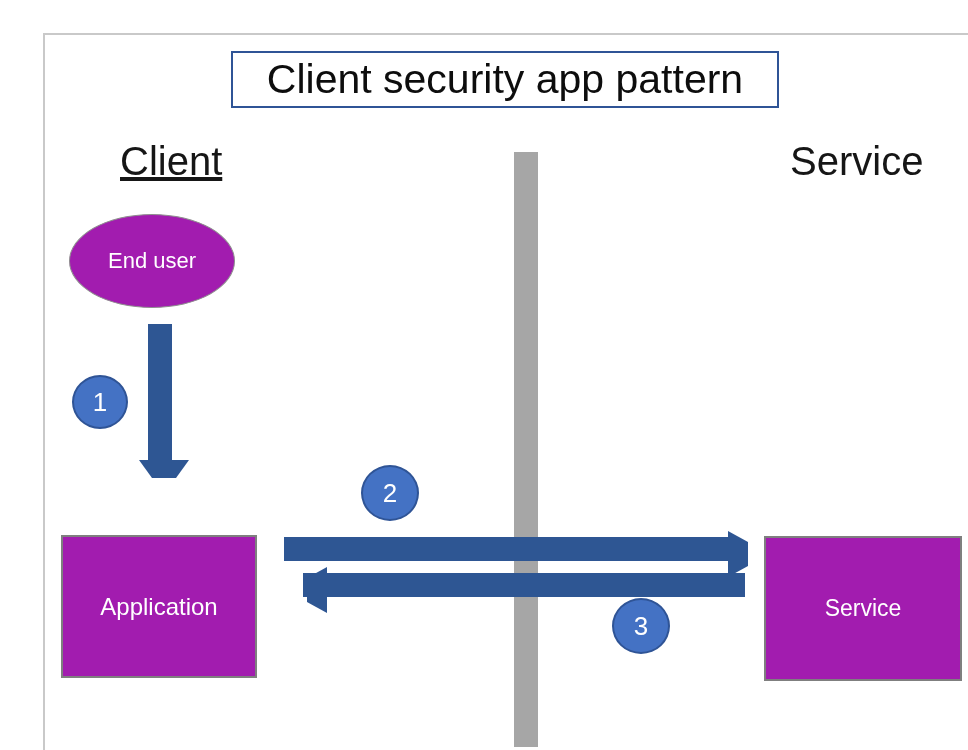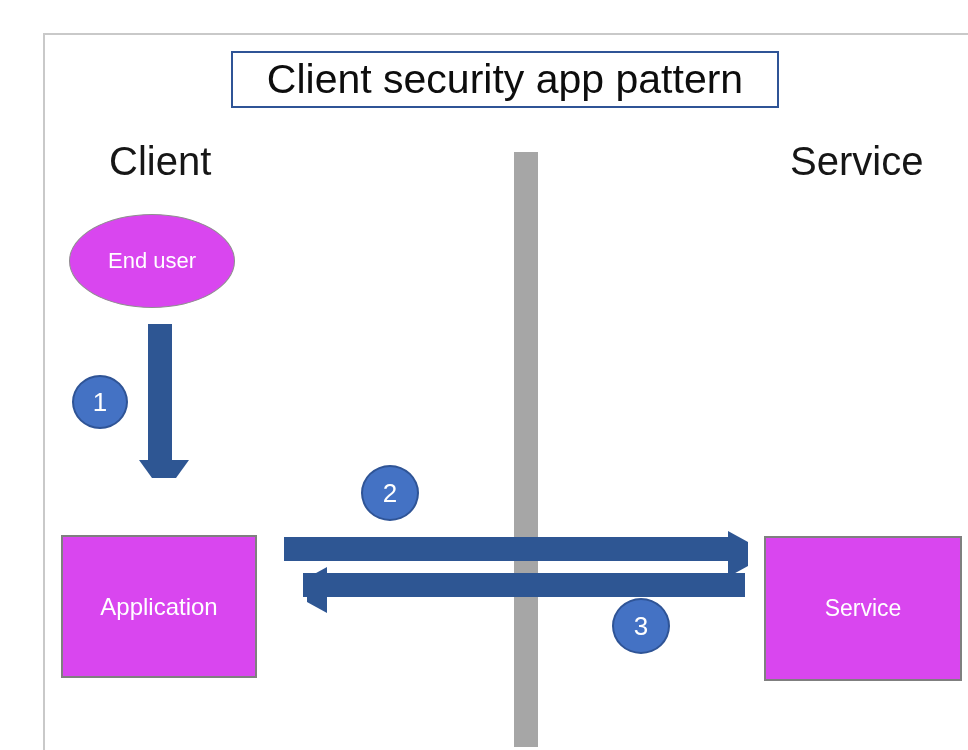--- a/index.html
+++ b/index.html
@@ -26,31 +26,31 @@
     background: #ffffff;
     display: flex; align-items: center; justify-content: center;
   }
   .title-box .title-text {
     font-size: 41px; color: #0d0d0d; letter-spacing: 0px; white-space: nowrap;
   }
   .lane-label {
     position: absolute;
     font-size: 40px; color: #161616; white-space: nowrap; line-height: 44px;
   }
-  .lane-label.client  { left: 73px;  top: 103px; }
+  .lane-label.client  { left: 84px;  top: 103px; text-decoration: underline; }
   .lane-label.service { left: 754px; top: 103px; }
   .divider {
     position: absolute;
     left: 490px; top: 128px; width: 8px; height: 595px;
     background: #a6a6a6;
     z-index: 1;
   }
   .node {
     position: absolute;
-    background: #d946ef;
+    background: #a21caf;
     color: #ffffff;
     display: flex; align-items: center; justify-content: center;
     z-index: 2;
   }
   .ellipse {
     left: 45px; top: 190px; width: 166px; height: 94px;
     border-radius: 50%;
     border: 1px solid #8f8f8f;
     font-size: 22px;
   }

